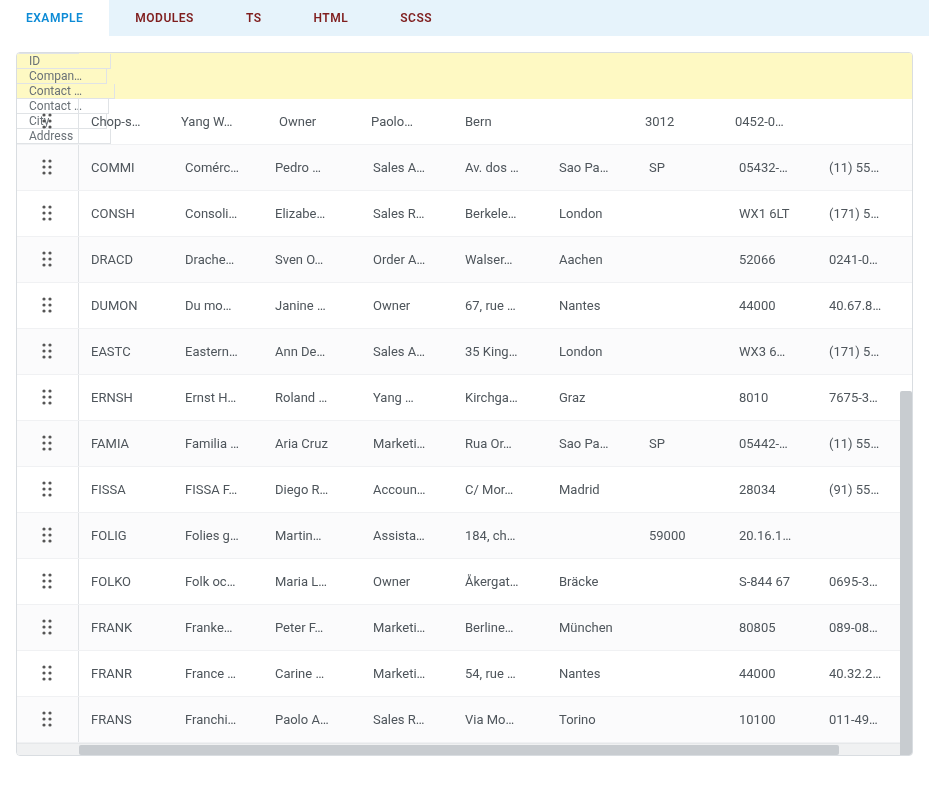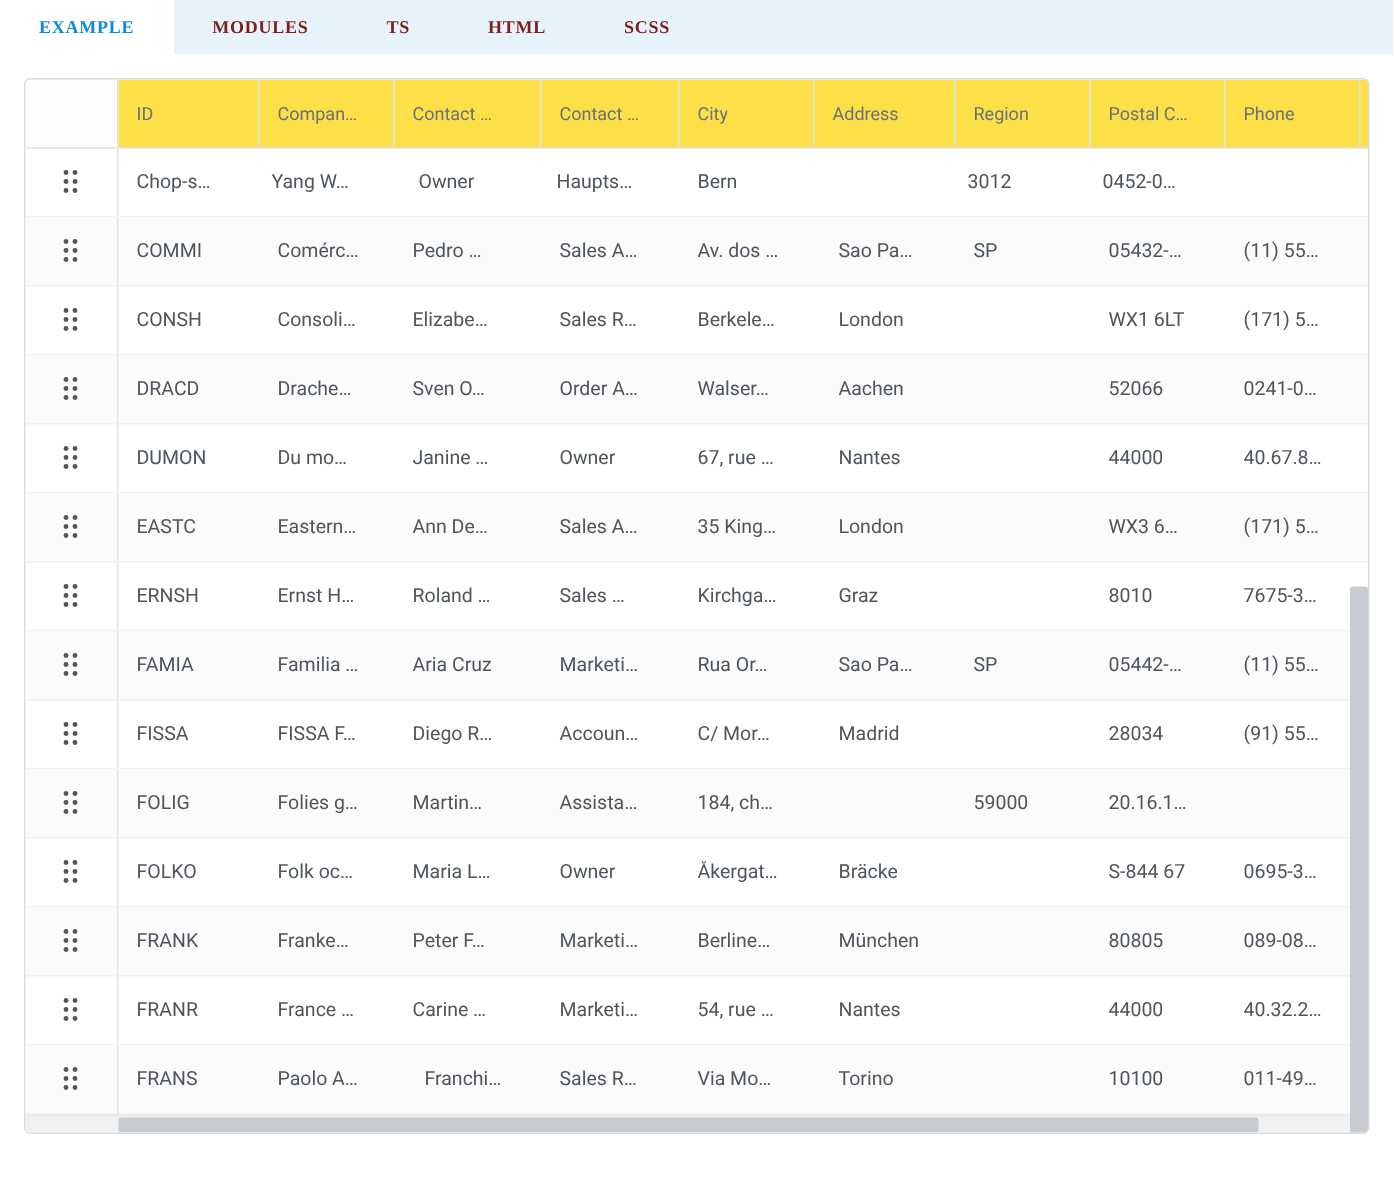--- a/index.html
+++ b/index.html
@@ -14,21 +14,20 @@
     width: 929px;
   }
   
   .tabbar {
     display: flex;
     background: #e6f3fb;
     height: 36px;
     font-size: 12px;
     letter-spacing: 0.5px;
     font-weight: 600;
-    font-family: Liberation Serif, serif;
   }
   .tab {
     display: flex;
     align-items: center;
     padding: 0 26px 0 26px;
     color: #333;
     background: transparent;
     height: 100%;
   }
   .tab.active {
@@ -44,23 +43,23 @@
   }
   .grid {
     border: 1px solid #d9dde1;
     border-radius: 4px;
     background: #fff;
     position: relative;
     overflow: hidden;
   }
   .grid-header {
     display: flex;
-    flex-direction: row;
+    flex-direction: column;
     height: 46px;
-    background: #fde047;
+    background: #fef9c3;
   }
   .grid-header .hcell {
     flex: 0 0 auto;
     display:flex;
     align-items:center;
     padding: 0 12px;
     font-size: 12px;
     color: #6a7177;
     border-right: 1px solid #e0e3e6;
     border-bottom: 1px solid #e0e3e6;
@@ -223,21 +222,21 @@
               <div class="cell col-company">
                 <span class="ellipsis">Chop-s…</span>
               </div>
               <div class="cell col-contactname">
                 <span class="ellipsis">Yang W…</span>
               </div>
               <div class="cell col-contacttitle">
                 <span class="ellipsis">Owner</span>
               </div>
               <div class="cell col-address">
-                <span class="ellipsis">Haupts…</span>
+                <span class="ellipsis">Paolo…</span>
               </div>
               <div class="cell col-city">
                 <span class="ellipsis">Bern</span>
               </div>
               <div class="cell col-region">
                 <span class="ellipsis"></span>
               </div>
               <div class="cell col-postal">
                 <span class="ellipsis">3012</span>
               </div>
@@ -466,21 +465,21 @@
               <div class="cell col-id">
                 <span class="ellipsis">ERNSH</span>
               </div>
               <div class="cell col-company">
                 <span class="ellipsis">Ernst H…</span>
               </div>
               <div class="cell col-contactname">
                 <span class="ellipsis">Roland …</span>
               </div>
               <div class="cell col-contacttitle">
-                <span class="ellipsis">Sales …</span>
+                <span class="ellipsis">Yang …</span>
               </div>
               <div class="cell col-address">
                 <span class="ellipsis">Kirchga…</span>
               </div>
               <div class="cell col-city">
                 <span class="ellipsis">Graz</span>
               </div>
               <div class="cell col-region">
                 <span class="ellipsis"></span>
               </div>
@@ -743,25 +742,25 @@
                     <circle class="drag-dot" cx="3" cy="9" r="1.6"></circle>
                     <circle class="drag-dot" cx="9" cy="9" r="1.6"></circle>
                     <circle class="drag-dot" cx="3" cy="15" r="1.6"></circle>
                     <circle class="drag-dot" cx="9" cy="15" r="1.6"></circle>
                   </svg>
                 </span>
               </div>
               <div class="cell col-id">
                 <span class="ellipsis">FRANS</span>
               </div>
+              <div class="cell col-company">
+                <span class="ellipsis">Franchi…</span>
+              </div>
               <div class="cell col-contactname">
                 <span class="ellipsis">Paolo A…</span>
-              </div>
-              <div class="cell col-company">
-                <span class="ellipsis">Franchi…</span>
               </div>
               <div class="cell col-contacttitle">
                 <span class="ellipsis">Sales R…</span>
               </div>
               <div class="cell col-address">
                 <span class="ellipsis">Via Mo…</span>
               </div>
               <div class="cell col-city">
                 <span class="ellipsis">Torino</span>
               </div>

